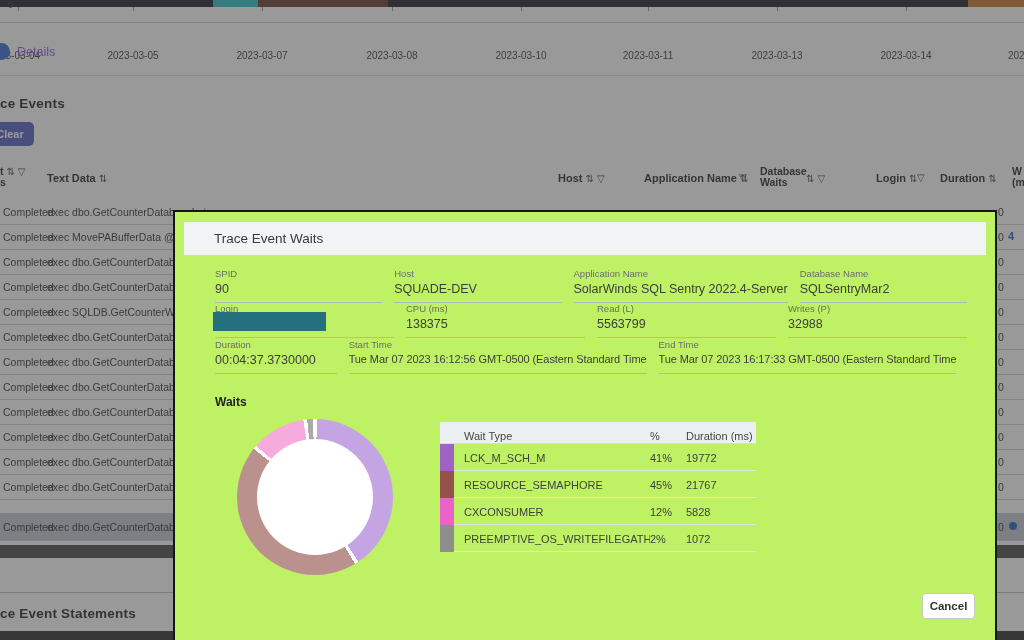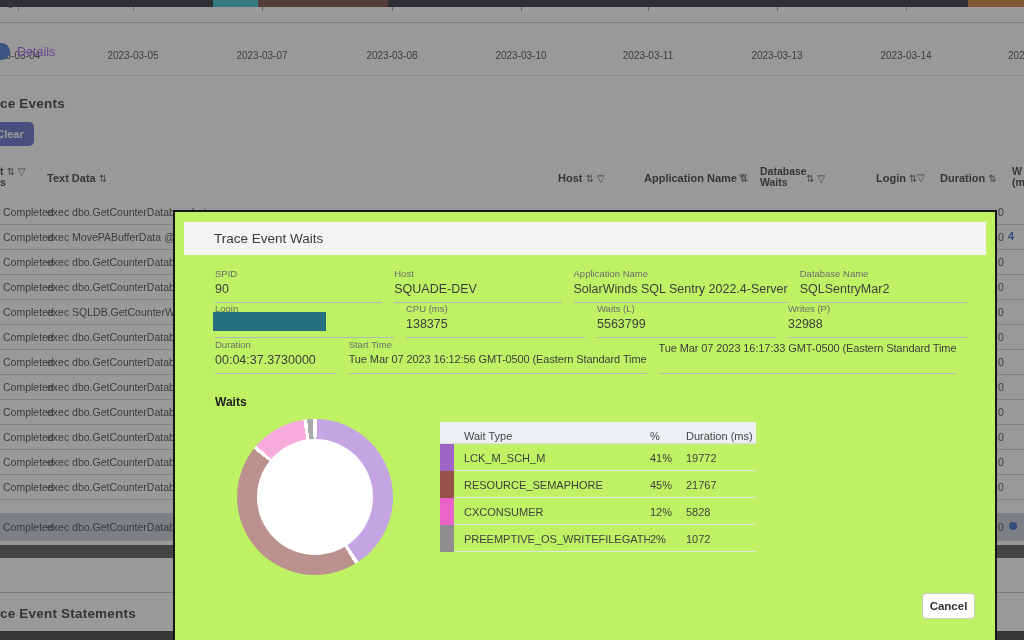--- a/index.html
+++ b/index.html
@@ -269,39 +269,40 @@
       <div class="fcell">
         <div class="flabel">Login</div>
         <div class="fvalue"></div>
         <div class="redact"></div>
       </div>
       <div class="fcell">
         <div class="flabel">CPU (ms)</div>
         <div class="fvalue">138375</div>
       </div>
       <div class="fcell">
-        <div class="flabel">Waits (L)</div>
+        <div class="flabel">Read (L)</div>
         <div class="fvalue">5563799</div>
       </div>
       <div class="fcell">
         <div class="flabel">Writes (P)</div>
         <div class="fvalue">32988</div>
       </div>
     </div>
 
     <div class="fgrid r3">
       <div class="fcell">
         <div class="flabel">Duration</div>
         <div class="fvalue">00:04:37.3730000</div>
       </div>
       <div class="fcell">
         <div class="flabel">Start Time</div>
         <div class="fvalue time">Tue Mar 07 2023 16:12:56 GMT-0500 (Eastern Standard Time</div>
       </div>
       <div class="fcell">
+        <div class="flabel">End Time</div>
         <div class="fvalue time">Tue Mar 07 2023 16:17:33 GMT-0500 (Eastern Standard Time</div>
       </div>
     </div>
 
     <div class="waits-label">Waits</div>
 
     <div class="donut" id="donut" style="background: conic-gradient(rgb(255, 255, 255) 0%, rgb(255, 255, 255) 0.4%, rgb(197, 164, 228) 0.4%, rgb(197, 164, 228) 40.6%, rgb(255, 255, 255) 40.6%, rgb(255, 255, 255) 41.4%, rgb(187, 145, 141) 41.4%, rgb(187, 145, 141) 85.6%, rgb(255, 255, 255) 85.6%, rgb(255, 255, 255) 86.4%, rgb(247, 171, 220) 86.4%, rgb(247, 171, 220) 97.6%, rgb(255, 255, 255) 97.6%, rgb(255, 255, 255) 98.4%, rgb(169, 169, 169) 98.4%, rgb(169, 169, 169) 99.6%, rgb(255, 255, 255) 99.6%, rgb(255, 255, 255) 100%);">
       <div class="hole"></div>
     </div>
 

